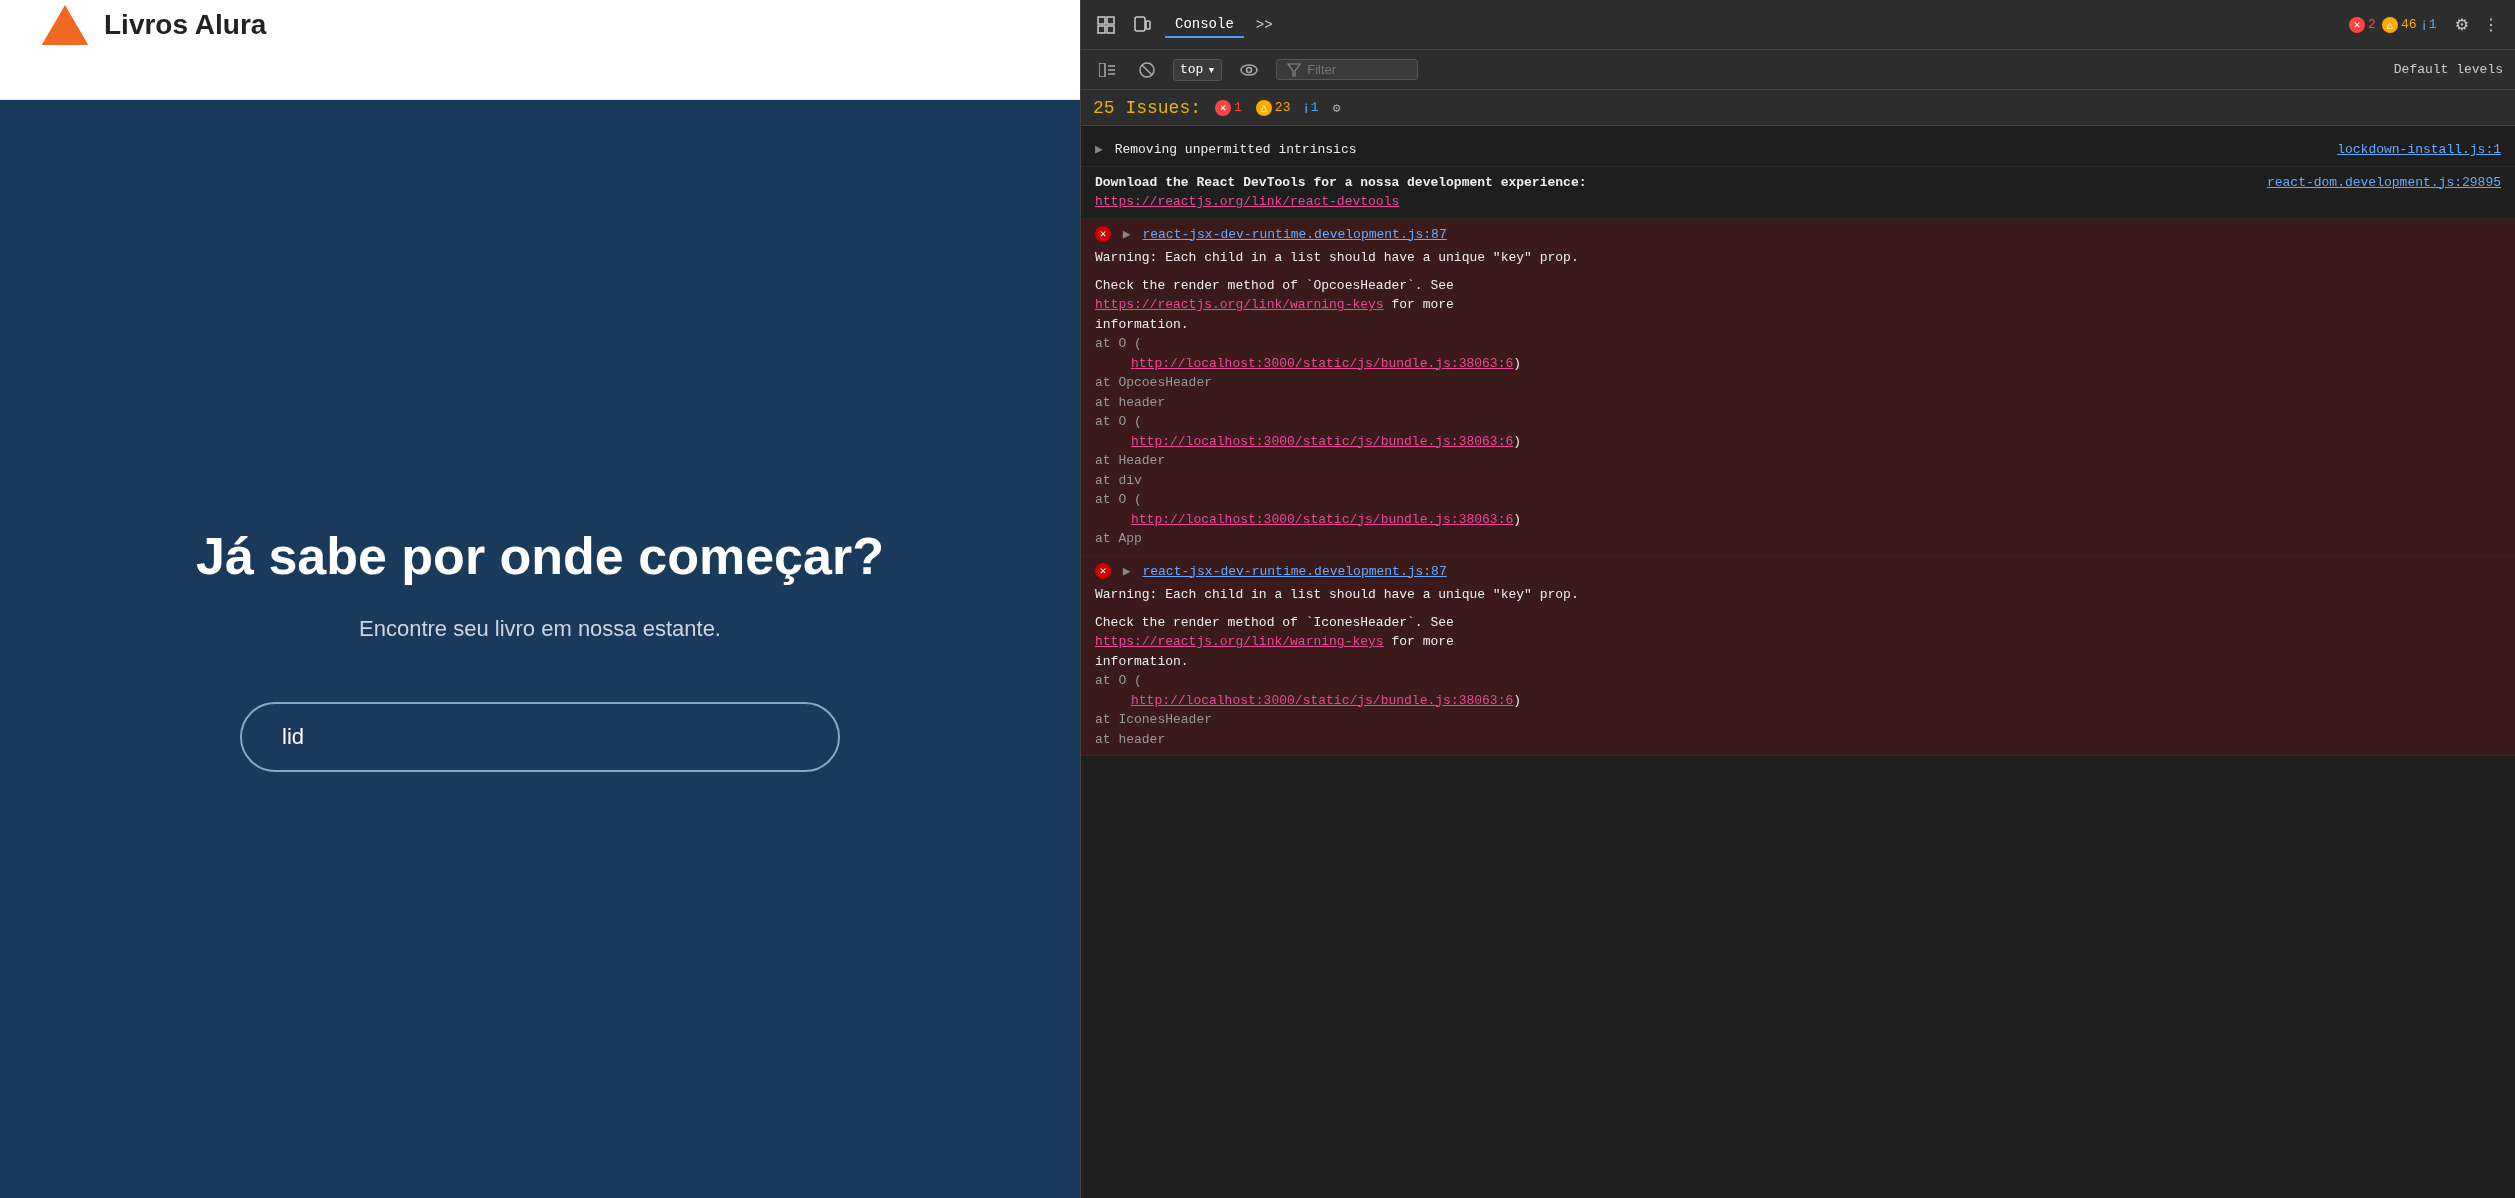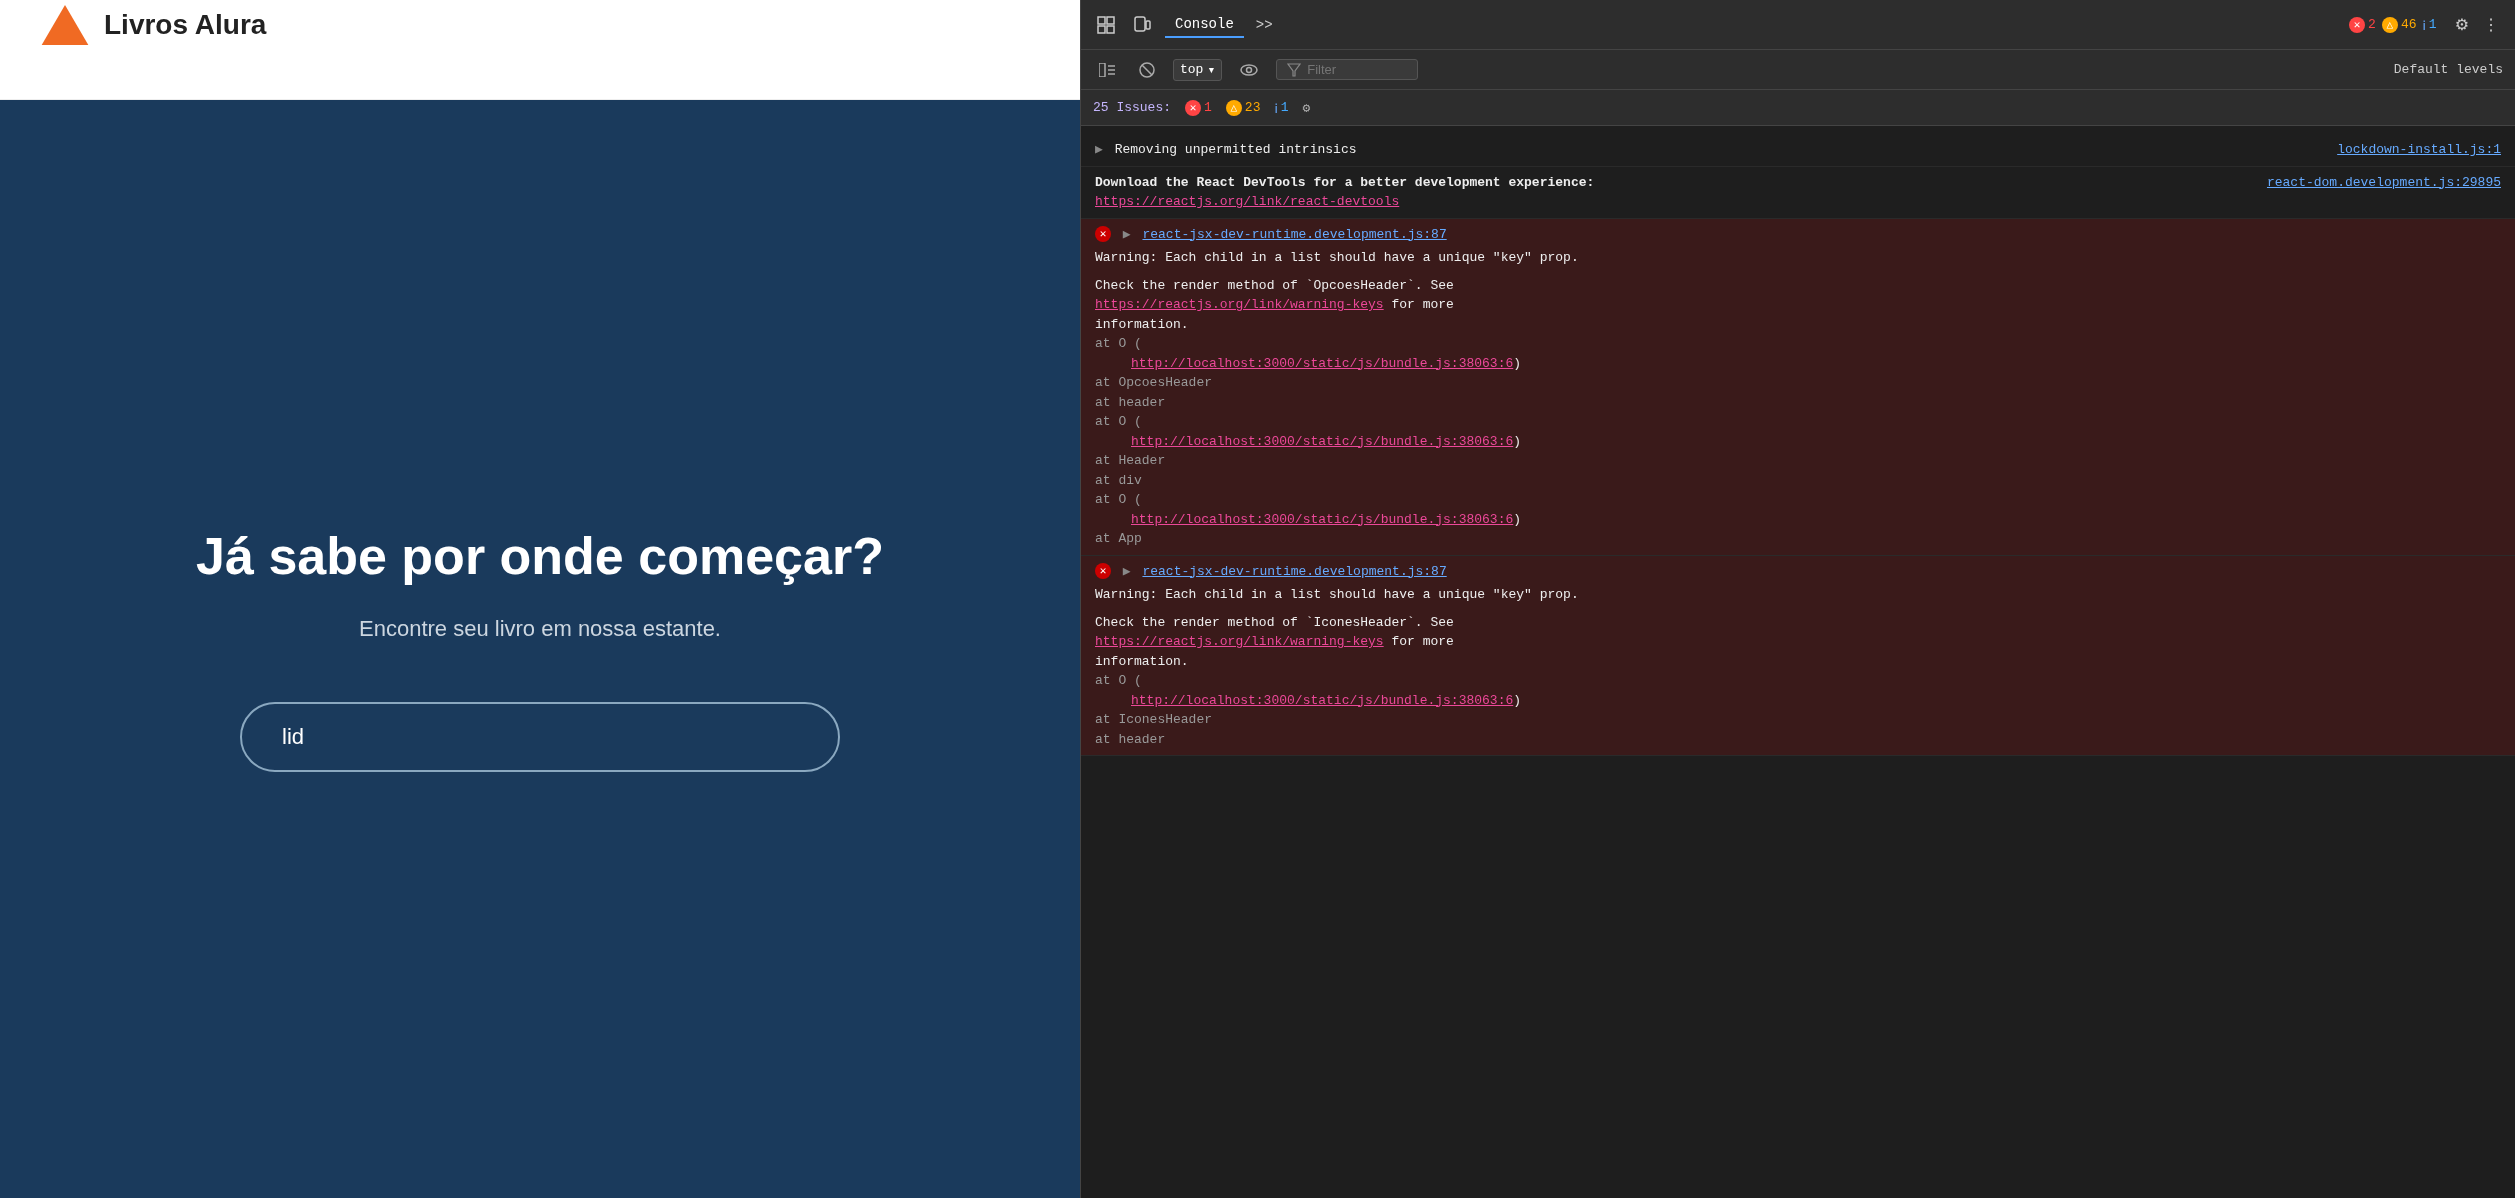--- a/index.html
+++ b/index.html
@@ -291,21 +291,21 @@
     #dt-issues-bar {
       background: #2d2d2d;
       border-bottom: 1px solid #444;
       padding: 5px 12px;
       display: flex;
       align-items: center;
       gap: 14px;
       height: 36px;
     }
 
-    .issues-count { color: #c4b5fd; font-size: 13px; }
+    .issues-count { color: #eab308; font-size: 18px; }
     .issues-badge { display: inline-flex; align-items: center; gap: 3px; font-size: 13px; }
 
     #dt-console-content {
       flex: 1;
       overflow-y: auto;
       padding: 8px 0;
       background: #1e1e1e;
       border-radius: 6px;
     }
 
@@ -496,21 +496,21 @@
   <div id="dt-console-content">
 
     <div class="console-entry">
       <span class="triangle-toggle">▶</span>
       <span class="text-white">Removing unpermitted intrinsics</span>
       <span style="float:right;" class="file-link">lockdown-install.js:1</span>
     </div>
 
     <div class="console-entry">
       <div style="float:right;" class="file-link">react-dom.development.js:29895</div>
-      <div class="text-bold text-white">Download the React DevTools for a better development experience:</div>
+      <div class="text-bold text-white">Download the React DevTools for a nossa development experience:</div>
       <div class="link-blue">https://reactjs.org/link/react-devtools</div>
     </div>
 
     <div class="console-entry error-bg">
       <div style="margin-bottom:4px;">
         <span class="err-icon">✕</span>
         <span class="triangle-toggle">▶</span>
         <span class="file-link">react-jsx-dev-runtime.development.js:87</span>
       </div>
       <div class="text-white">Warning: Each child in a list should have a unique "key" prop.</div>

